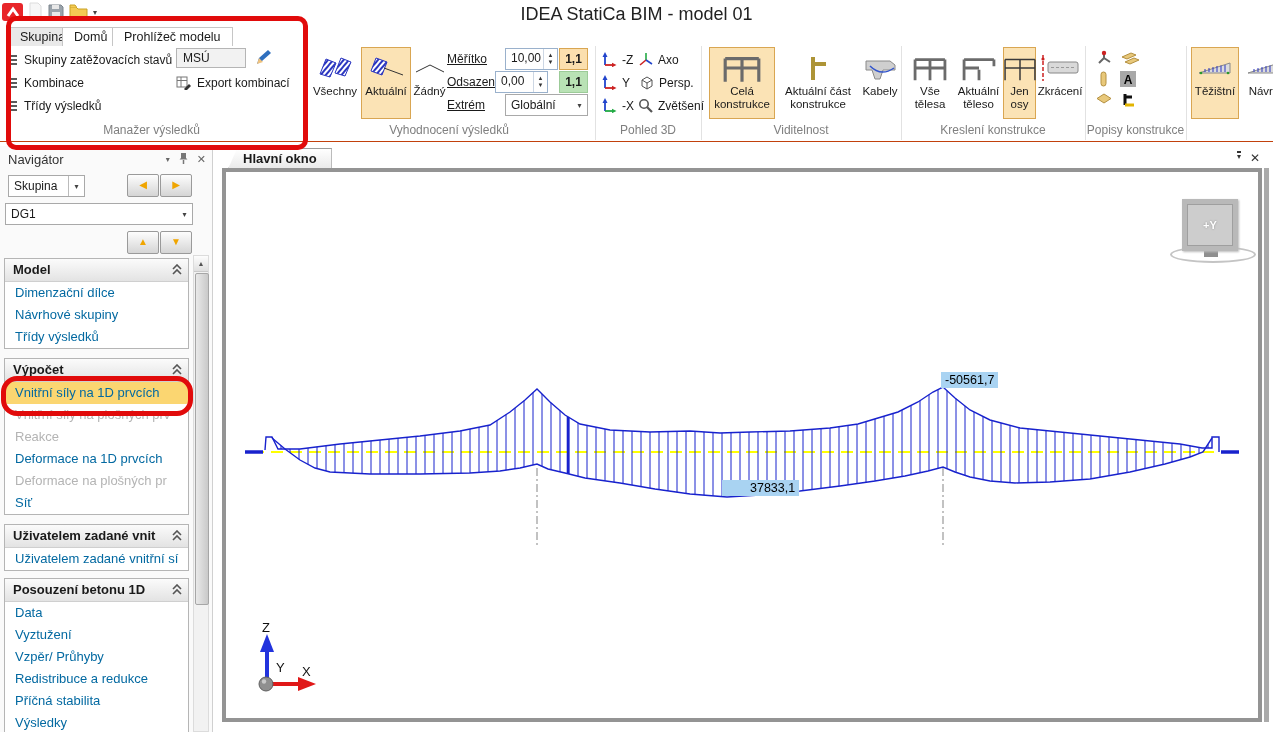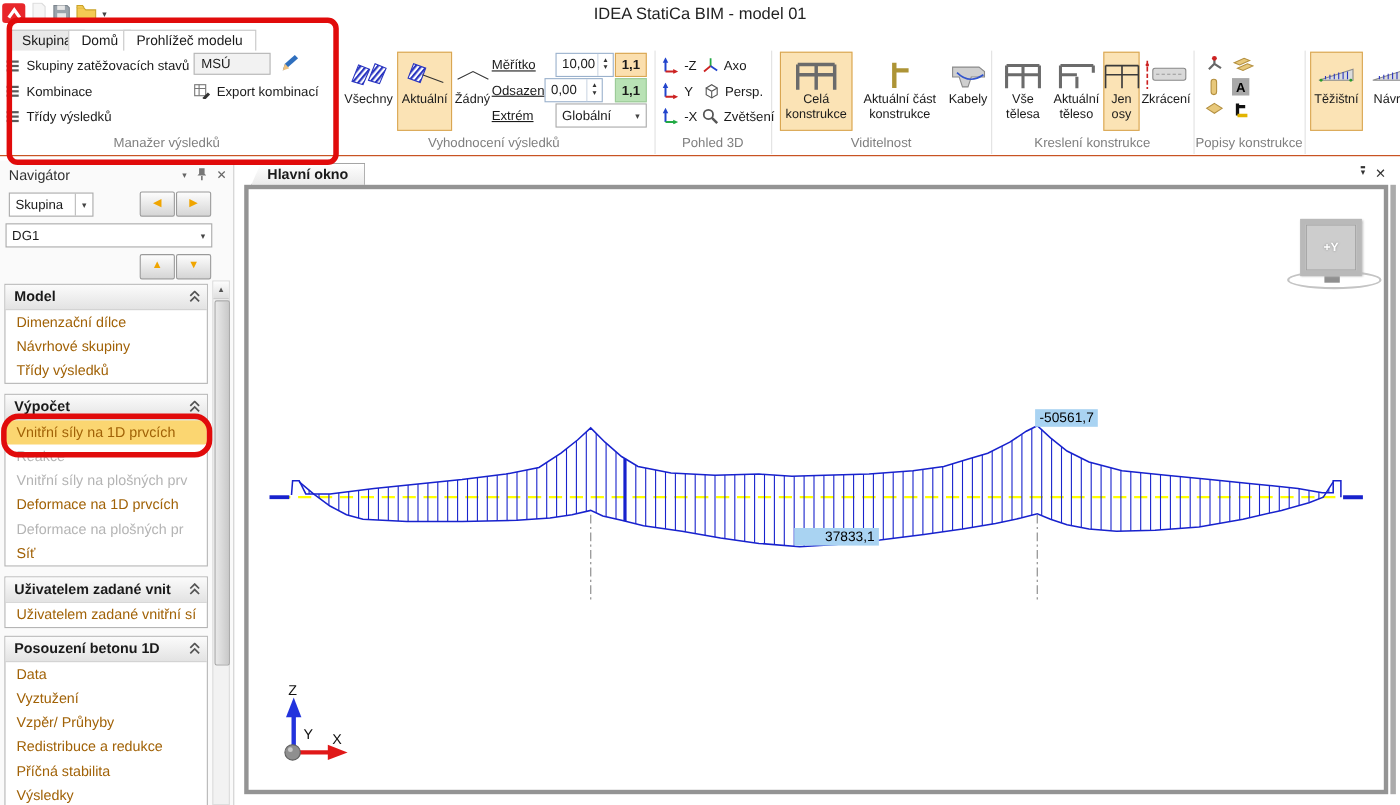--- a/index.html
+++ b/index.html
@@ -3,21 +3,21 @@
 <meta charset="utf-8">
 <style>
   html,body{margin:0;padding:0;background:#fff;}
   #stage{position:relative;width:1273px;height:732px;overflow:hidden;
          font-family:"Liberation Sans","DejaVu Sans",sans-serif;font-size:12px;color:#1a1a1a;
          background:#fff;user-select:none;}
   
   #titlebar{position:absolute;left:0;top:0;width:100%;height:24px;background:#fff;}
   .qat{position:absolute;left:2px;top:2px;display:flex;align-items:center;gap:5px;}
   .logo{width:21px;height:18px;background:#e8262a;border-radius:3px;display:flex;align-items:center;justify-content:center;}
-  .win-title{position:absolute;left:0;right:0;top:4px;text-align:center;font-size:15px;color:#222;}
+  .win-title{position:absolute;left:0;right:0;top:4px;text-align:center;font-size:18px;color:#222;}
   
   .tab{position:absolute;top:27px;height:19px;line-height:19px;padding:0 11px;font-size:12.5px;
        background:#fff;border:1px solid #c6c6c6;cursor:default;}
   .tab.active{background:#e9e9e9;}
   
   #ribbon{position:absolute;left:0;top:46px;width:1273px;height:95px;border-bottom:1px solid #c2410c;background:#fff;}
   .rb-group{position:absolute;top:0;height:94px;border-right:1px solid #e2e2e2;}
   .rb-label{position:absolute;bottom:3px;left:0;right:0;text-align:center;color:#7f7f7f;font-size:12px;white-space:nowrap;}
   .rb-row{position:absolute;height:21px;display:flex;align-items:center;gap:5px;white-space:nowrap;cursor:default;}
   .big-btn{position:absolute;top:1px;height:70px;display:flex;flex-direction:column;align-items:center;
@@ -39,21 +39,21 @@
   #navigator{position:absolute;left:0;top:146px;width:212px;height:586px;background:#fafafa;border-right:1px solid #d0d0d0;}
   .nav-hd{position:absolute;left:8px;top:6px;font-size:13px;color:#333;}
   .nav-hd-icons{position:absolute;right:6px;top:6px;display:flex;gap:9px;align-items:center;color:#666;}
   .navbtn{position:absolute;width:30px;height:21px;background:linear-gradient(#fdfdfd,#d5d5d5);
           border:1px solid #9a9a9a;border-radius:2px;text-align:center;line-height:20px;font-size:10px;
           color:#f0a500;cursor:default;}
   .navbox{position:absolute;left:4px;width:185px;border:1px solid #b5b5b5;background:#fff;box-sizing:border-box;}
   .nb-hd{height:22px;background:linear-gradient(#fbfbfb,#e3e3e3);border-bottom:1px solid #cfcfcf;
          font-weight:bold;font-size:13px;line-height:22px;padding-left:8px;position:relative;cursor:default;white-space:nowrap;overflow:hidden;}
   .nb-ch{position:absolute;right:6px;top:5px;}
-  .navitem{height:22px;line-height:22px;padding-left:10px;font-size:13px;color:#a16207;cursor:default;white-space:nowrap;overflow:hidden;}
+  .navitem{height:22px;line-height:22px;padding-left:10px;font-size:13px;color:#0369a1;cursor:default;white-space:nowrap;overflow:hidden;}
   .navitem.dis{color:#b4b4b4;}
   .navitem.sel{background:#fbd671;border-radius:2px;}
   
   #nav-scroll{position:absolute;left:193px;top:109px;width:16px;height:477px;background:#f2f2f2;border:1px solid #dcdcdc;box-sizing:border-box;}
   #nav-scroll .sb-up{height:15px;background:linear-gradient(#fdfdfd,#dfdfdf);border-bottom:1px solid #c9c9c9;text-align:center;font-size:7px;color:#555;line-height:15px;}
   #nav-scroll .sb-thumb{position:absolute;left:1px;top:17px;width:12px;height:330px;background:linear-gradient(90deg,#e9e9e9,#c9c9c9);border:1px solid #a6a6a6;border-radius:2px;}
   
   .doctab{position:absolute;left:228px;top:148px;height:20px;padding:0 14px;background:linear-gradient(#ffffff,#e9e9e9);
           border:1px solid #9c9c9c;border-bottom:none;font-weight:bold;font-size:13px;line-height:20px;
           clip-path:polygon(9% 0,100% 0,100% 100%,0 100%);}
@@ -442,22 +442,22 @@
       <div class="navitem">Třídy výsledků</div>
     </div>
 
     <div class="navbox" style="top:212px">
       <div class="nb-hd"><span>Výpočet</span>
         <svg class="nb-ch chev2" width="10" height="11">
             <polyline points="1,5 5,1 9,5"></polyline>
             <polyline points="1,10 5,6 9,10"></polyline>
           </svg></div>
       <div class="navitem sel">Vnitřní síly na 1D prvcích</div>
+      <div class="navitem dis">Vnitřní síly na plošných prv</div>
       <div class="navitem dis">Reakce</div>
-      <div class="navitem dis">Vnitřní síly na plošných prv</div>
       <div class="navitem">Deformace na 1D prvcích</div>
       <div class="navitem dis">Deformace na plošných pr</div>
       <div class="navitem">Síť</div>
     </div>
 
     <div class="navbox" style="top:378px">
       <div class="nb-hd"><span>Uživatelem zadané vnit</span>
         <svg class="nb-ch chev2" width="10" height="11">
             <polyline points="1,5 5,1 9,5"></polyline>
             <polyline points="1,10 5,6 9,10"></polyline>

